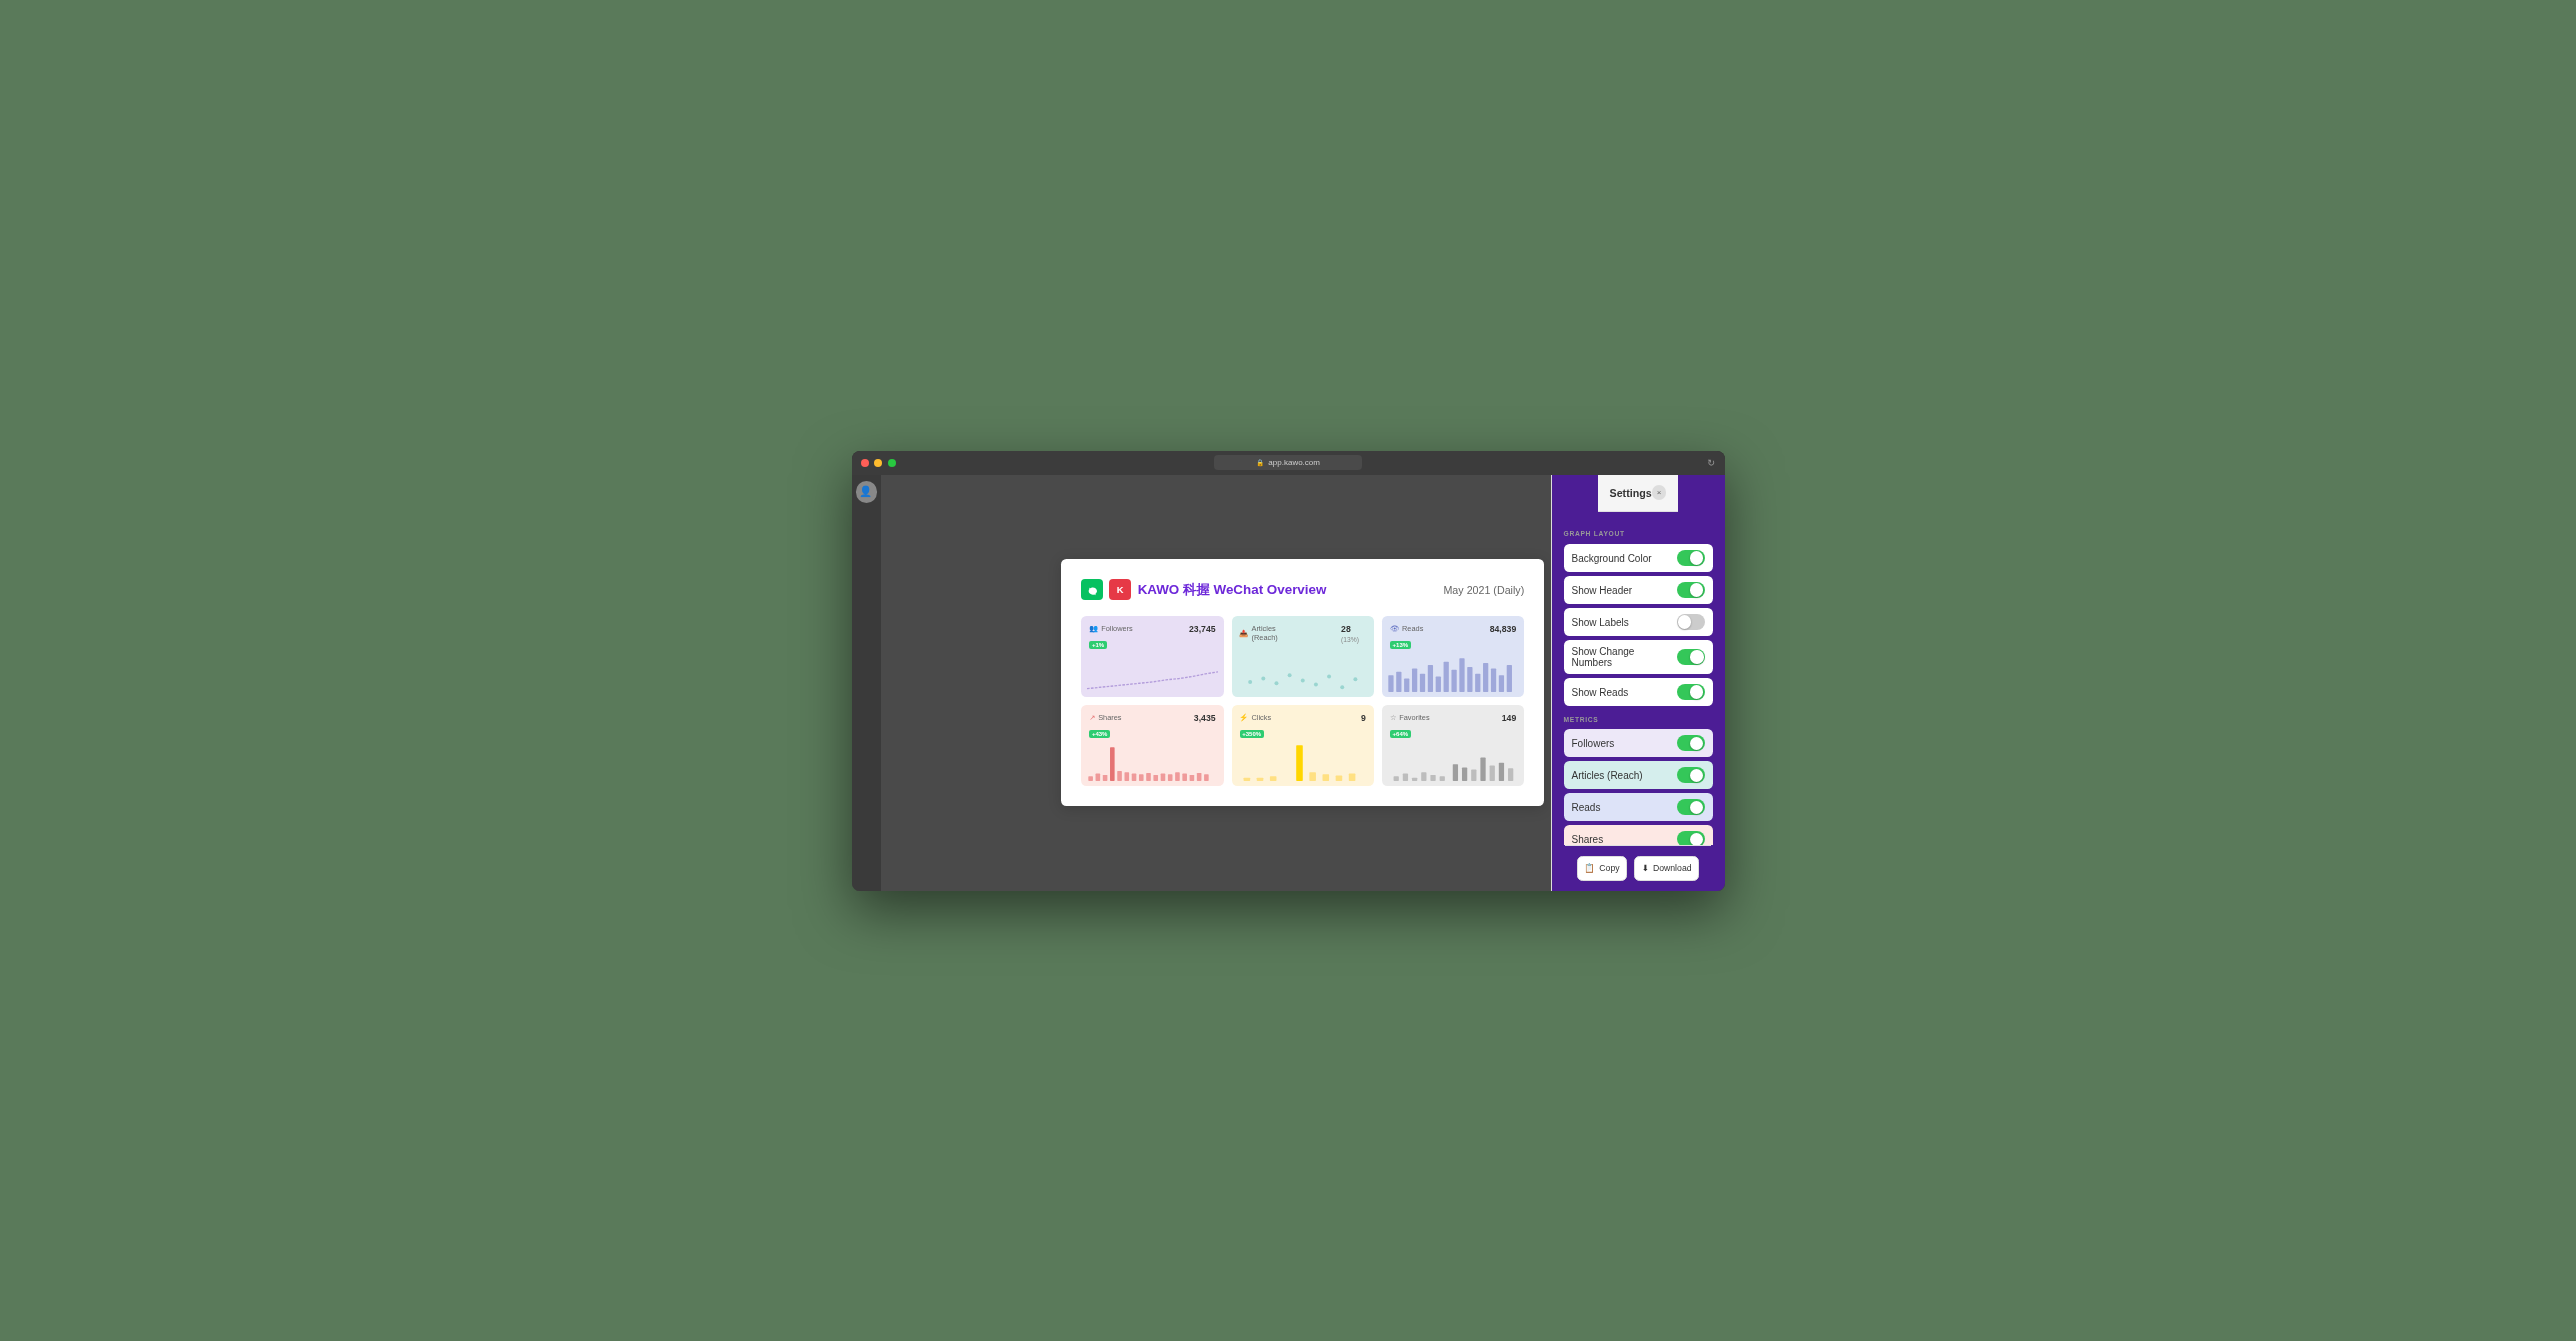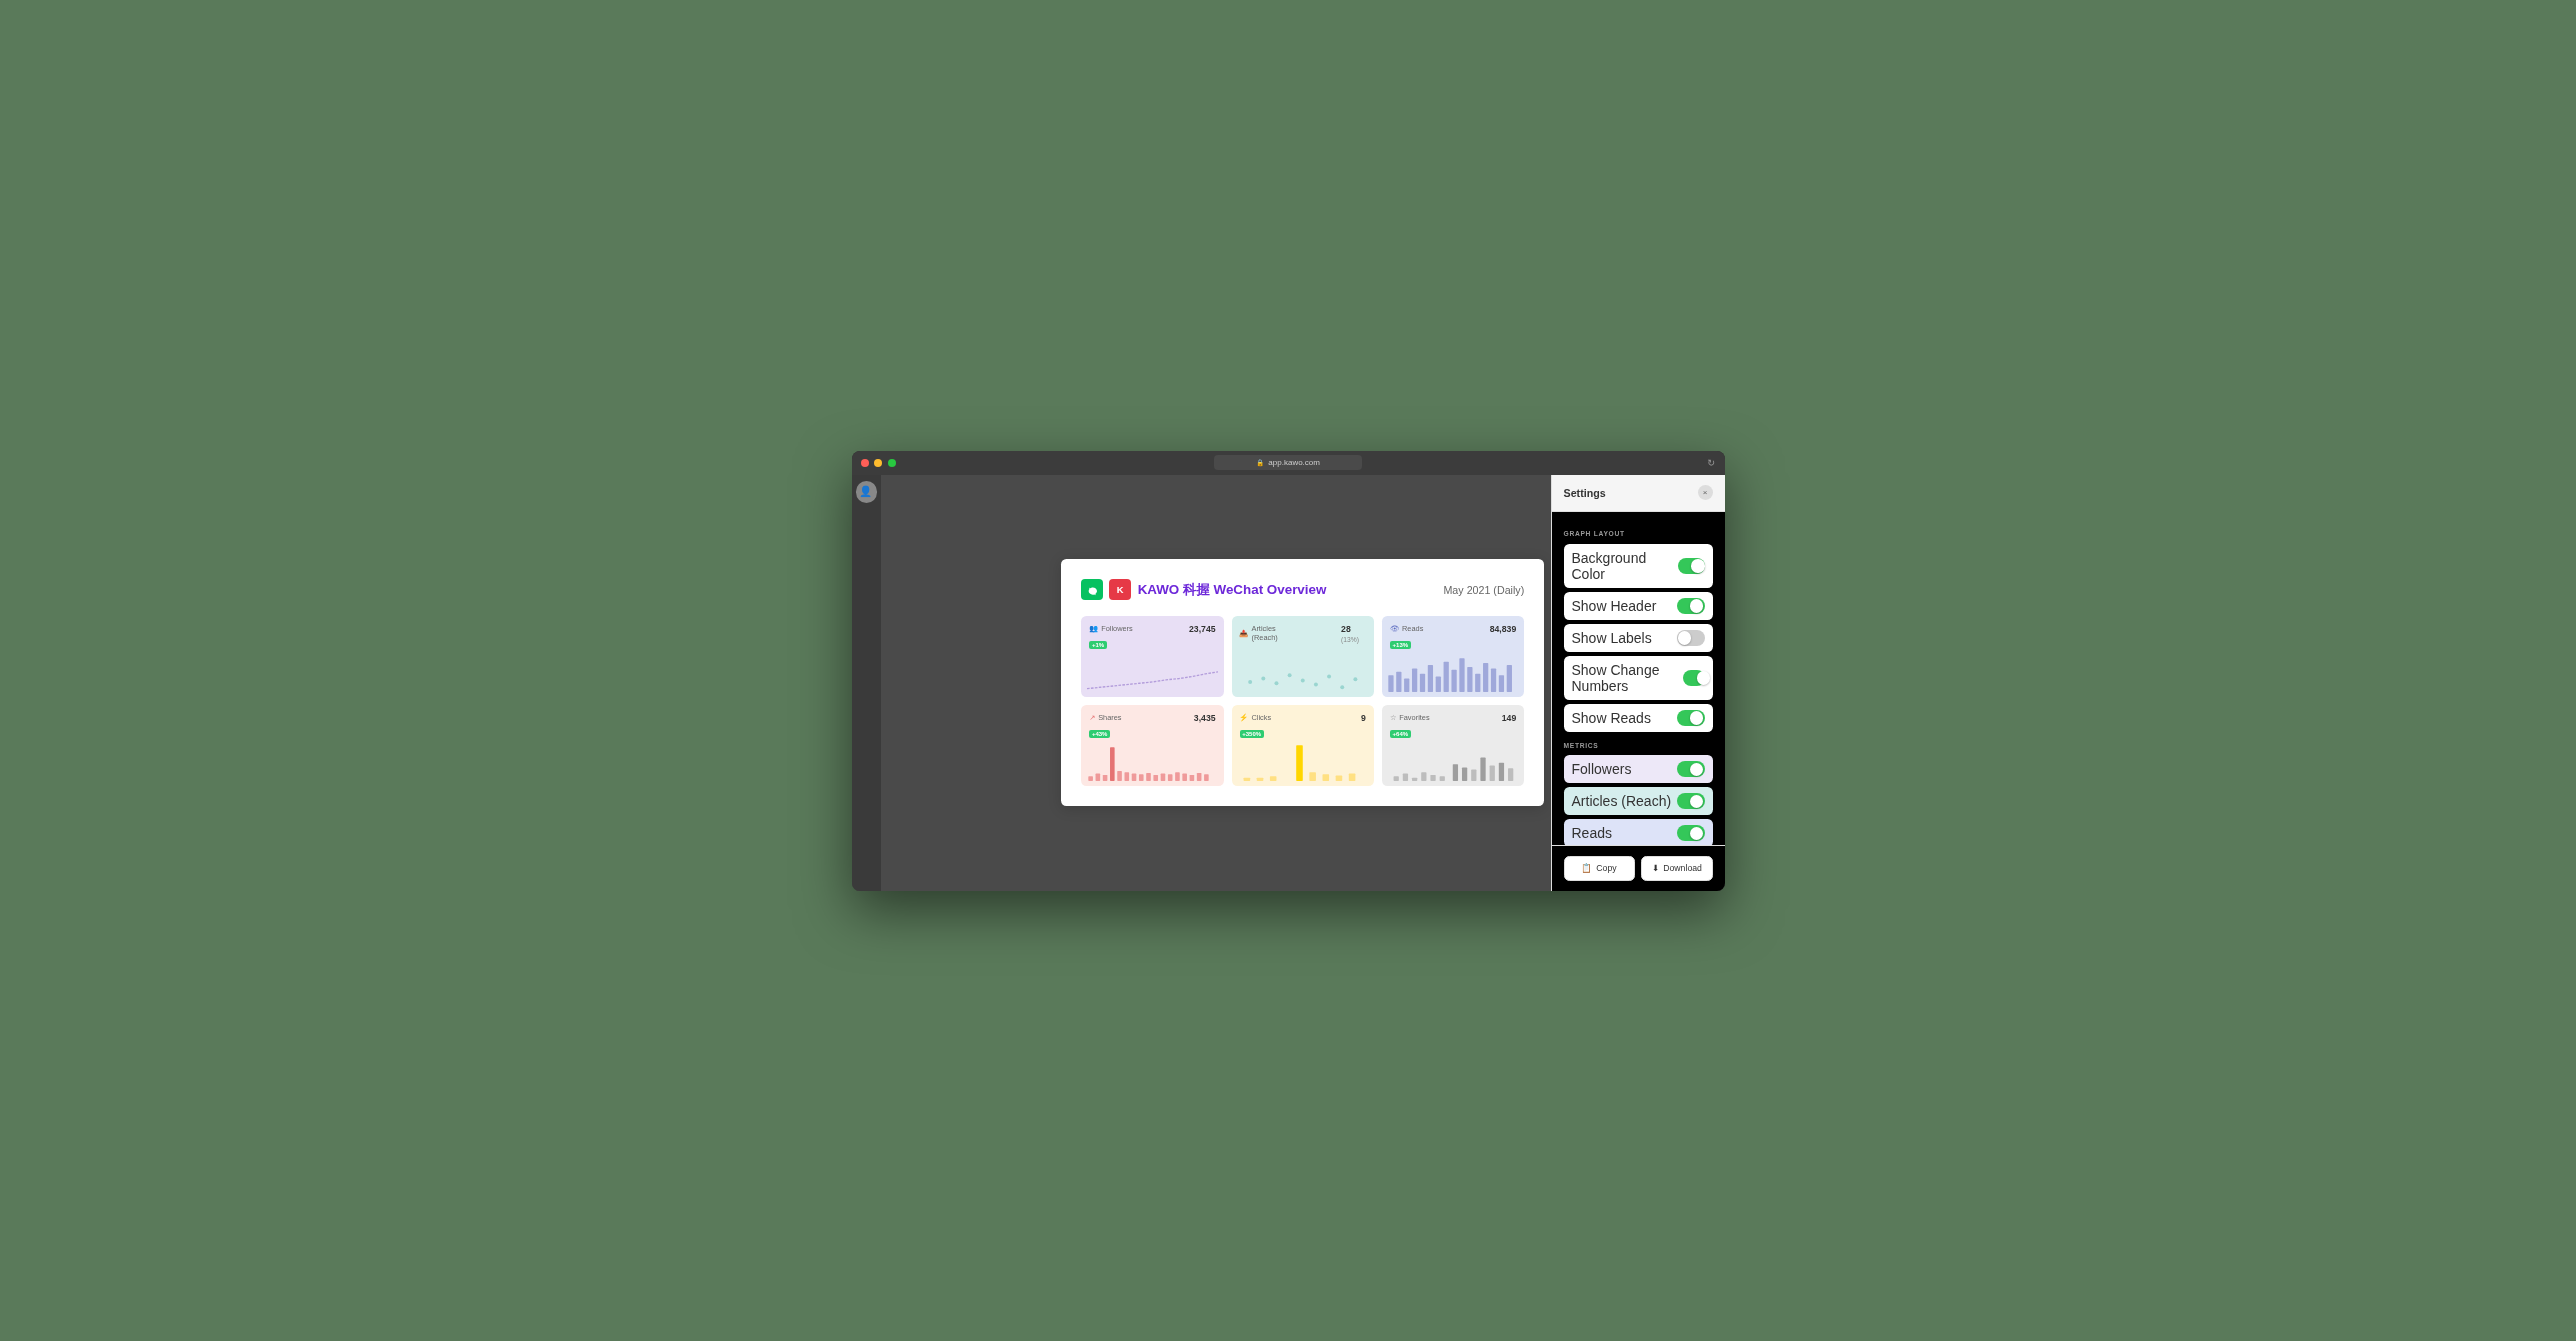--- a/index.html
+++ b/index.html
@@ -216,25 +216,26 @@
       height: 37px;
     }
 
     
     .settings-panel {
       position: absolute;
       right: 0;
       top: 0;
       width: 174px;
       height: 100%;
-      background: #000000;
+      background: #4c1d95;
       border-left: 0.7px solid #ddd;
       display: flex;
       flex-direction: column;
       z-index: 10;
+      align-items: center;
     }
 
     .settings-header {
       display: flex;
       justify-content: space-between;
       align-items: center;
       padding: 10.7px 12px;
       border-bottom: 0.7px solid #e0e0e0;
       background: #f5f5f5;
     }
@@ -276,21 +277,21 @@
       display: flex;
       align-items: center;
       justify-content: space-between;
       padding: 6px 8px;
       background: white;
       border-radius: 5.4px;
       margin-bottom: 4px;
     }
 
     .settings-row-label {
-      font-size: 14px;
+      font-size: 10px;
       color: #333;
     }
 
     
     .toggle {
       position: relative;
       width: 28px;
       height: 16px;
       display: inline-block;
     }

